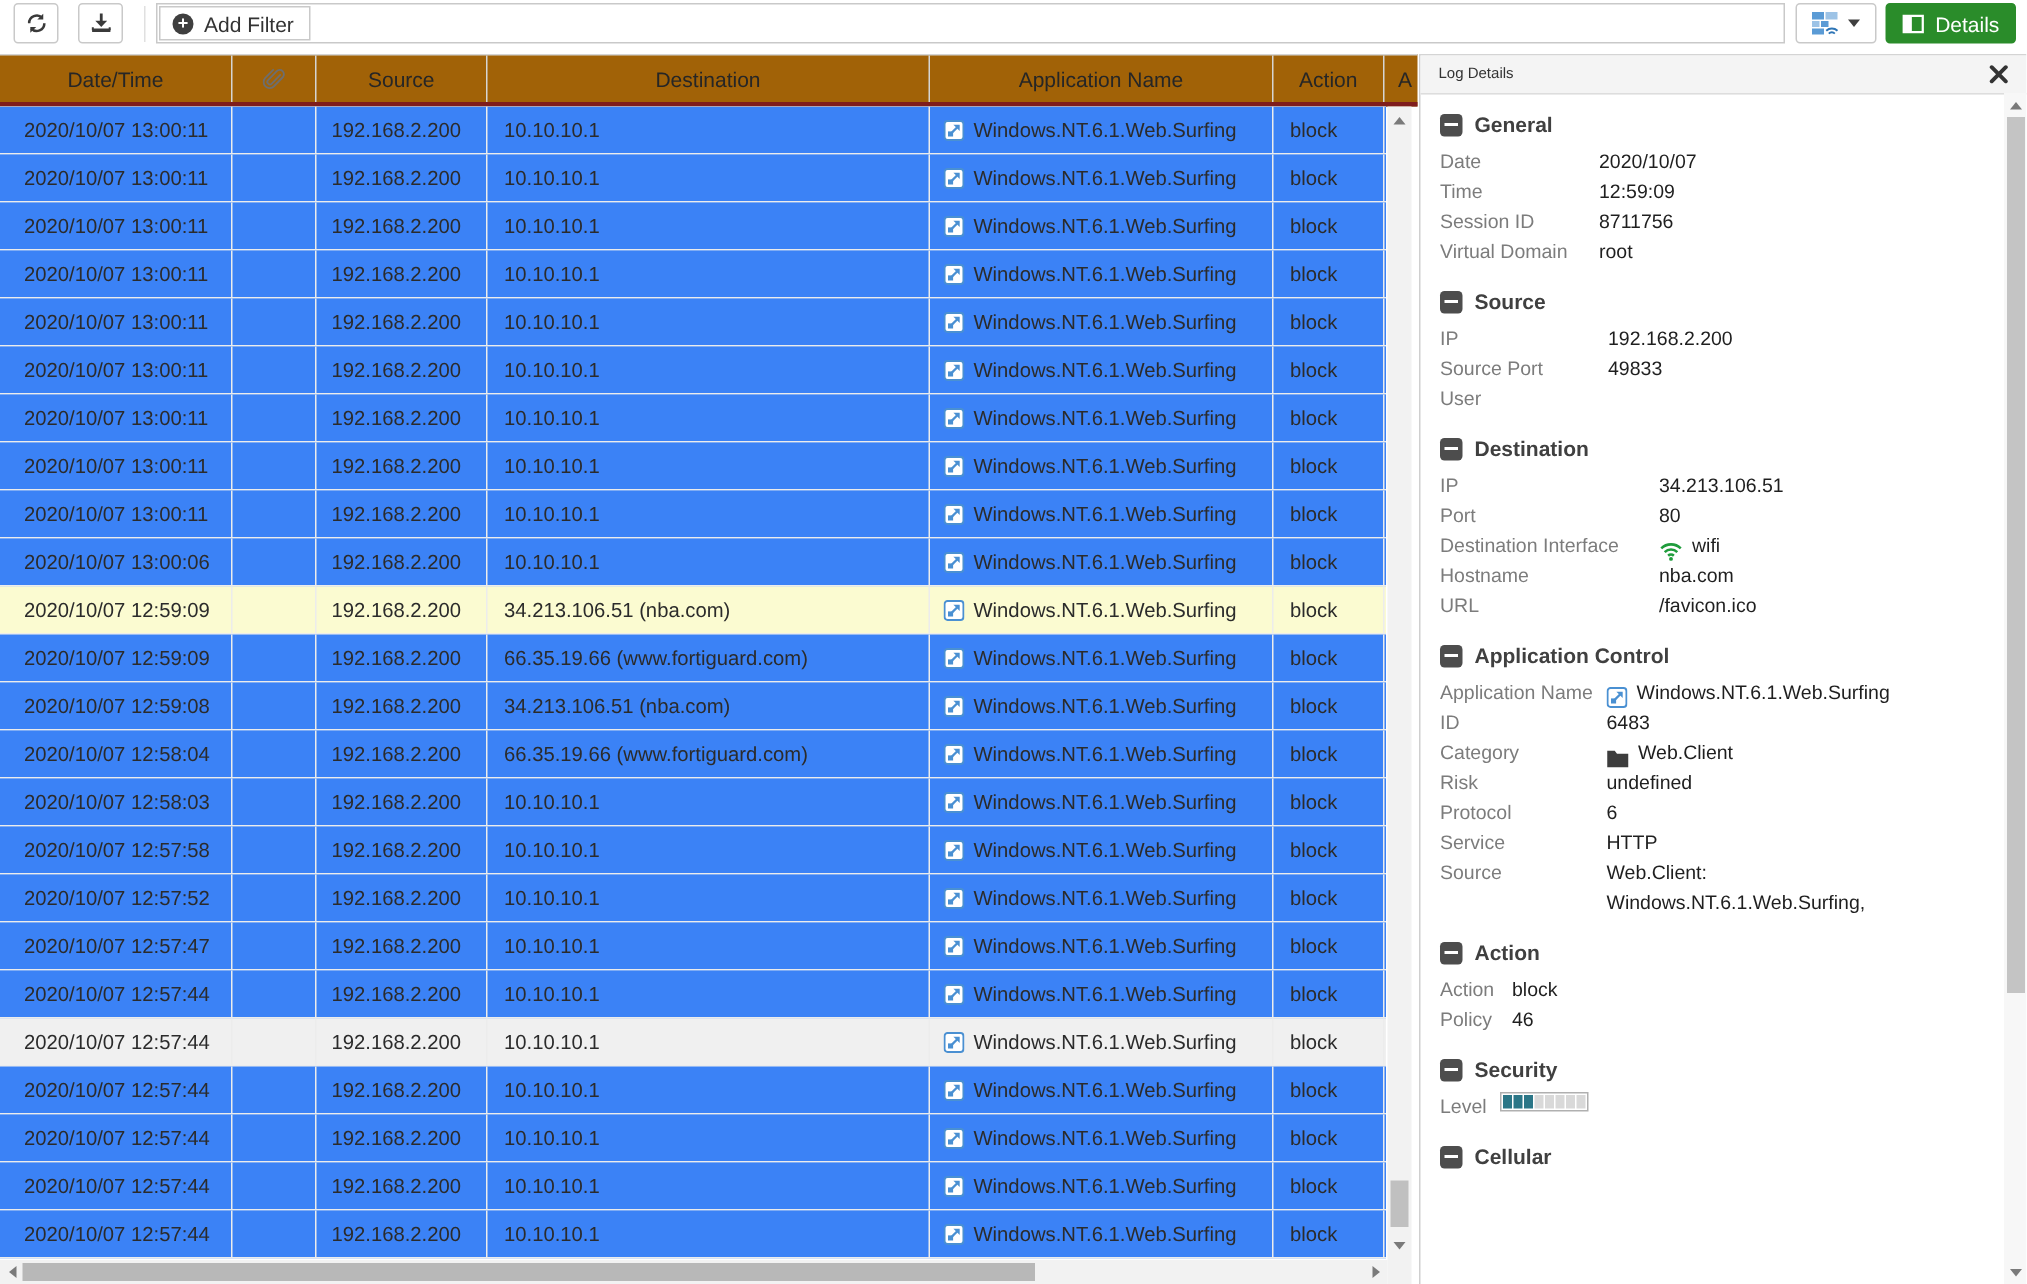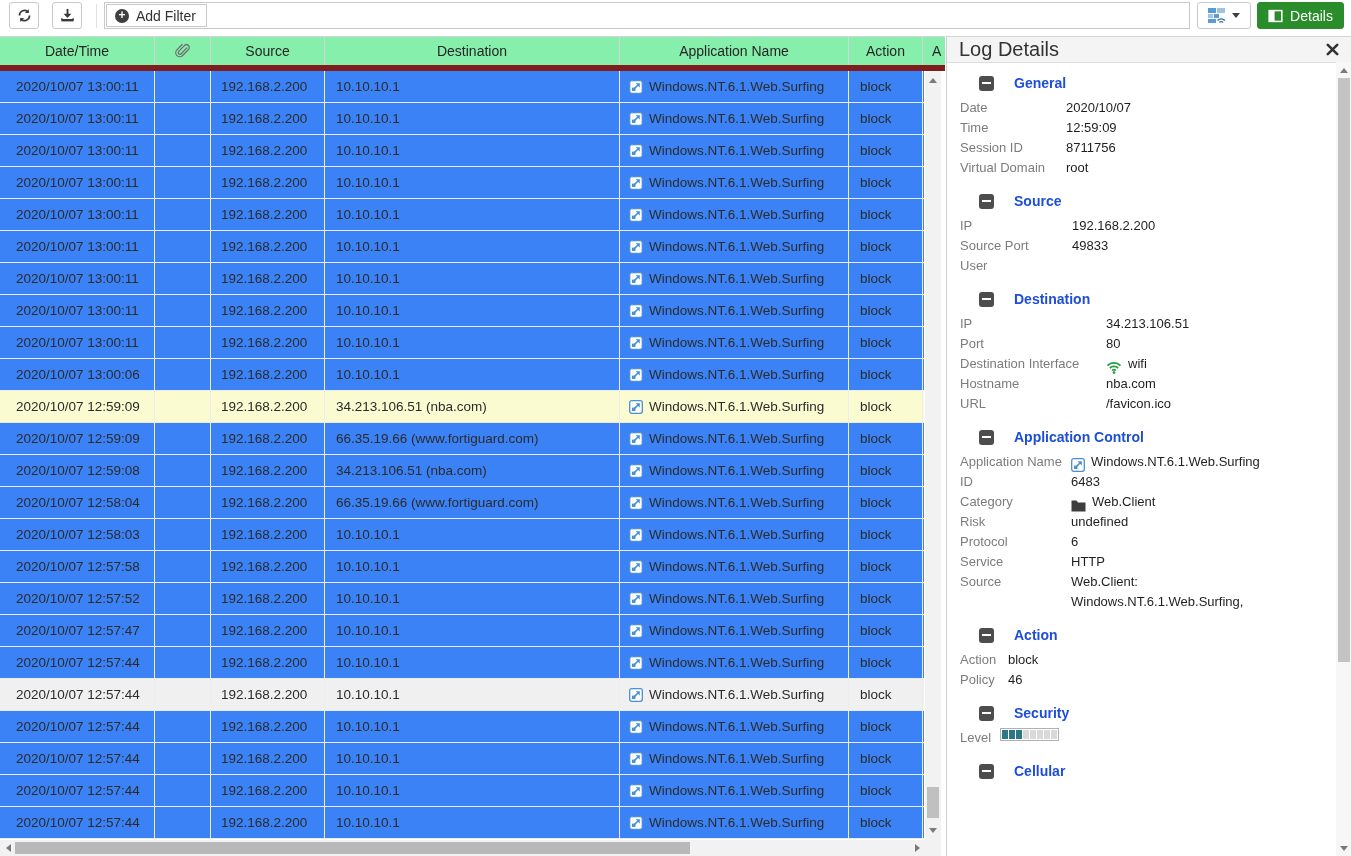--- a/index.html
+++ b/index.html
@@ -24,22 +24,22 @@
   .plus-circle{ width:14px; height:14px; border-radius:50%; background:#3f3f3f; color:#fff;
     font-size:12px; font-weight:bold; line-height:13px; text-align:center; }
   #btn-view{ left:1197px; width:54px; gap:5px; }
   .caret{ width:0; height:0; border-left:4px solid transparent; border-right:4px solid transparent;
     border-top:5px solid #3f3f3f; }
   #btn-details{ position:absolute; left:1257px; top:2px; width:87px; height:27px;
     background:var(--green); color:#fff; border:1px solid var(--green); border-radius:3px;
     display:flex; align-items:center; justify-content:center; gap:7px; font-size:14px; cursor:pointer; }
 
   
-  .thead{ position:absolute; left:0; top:36px; width:945px; height:35px; background:#86efac;
-    border-top:1px solid #d4d4d4; border-bottom:6px solid #7f1d1d; display:flex; }
+  .thead{ position:absolute; left:0; top:36px; width:945px; height:35px; background:#a16207;
+    border-top:1px solid #d4d4d4; border-bottom:3px solid #7f1d1d; display:flex; }
   .th{ display:flex; align-items:center; justify-content:center; font-size:14px; color:#262626;
     border-right:1px solid #d5d5d5; height:100%; cursor:pointer; overflow:hidden; white-space:nowrap; }
   .w-dt{width:155px}.w-clip{width:56px}.w-src{width:114px}.w-dst{width:295px}
   .w-app{width:229px}.w-act{width:74px}
   .th-stub{ width:22px; border-right:none; justify-content:flex-start; padding-left:9px; }
   .rows{ position:absolute; left:0; top:71px; width:924px; height:768px; overflow:hidden; background:#fff; }
   .row{ display:flex; height:32px; border-bottom:1px solid #ececec; font-size:13.5px;
     color:#2b2b2b; background:#3b82f6; cursor:pointer; }
   .row.selected{ background:var(--sel-row); }
   .row.hover{ background:var(--hover-row); }
@@ -66,28 +66,28 @@
   .hsb{ position:absolute; left:0; top:840px; width:925px; height:16px; background:#f2f2f2; }
   .hsb .lf,.hsb .rt{ position:absolute; top:0; width:14px; height:16px; display:flex; align-items:center; justify-content:center; cursor:pointer; }
   .hsb .lf{ left:1px; } .hsb .rt{ right:1px; }
   .hsb .thumb{ position:absolute; top:2px; left:15px; width:675px; height:12px; background:#b8b8b8; cursor:pointer; }
   .corner{ position:absolute; left:925px; top:840px; width:16px; height:16px; background:#f2f2f2; }
 
   
   .details{ position:absolute; left:946px; top:36px; width:405px; height:820px; background:#fff;
     border-left:1px solid #cfcfcf; border-top:1px solid #d4d4d4; }
   .dheader{ height:26px; background:#f4f4f4; border-bottom:1px solid #dddddd; display:flex;
-    align-items:center; padding:0 12px; font-size:20px; color:#333; }
+    align-items:center; padding:0 12px; font-size:10px; color:#333; }
   .dtitle{ flex:1; }
   .dclose{ cursor:pointer; display:flex; align-items:center; }
   .dcontent{ position:absolute; left:0; top:27px; width:389px; bottom:0; overflow:hidden;
     padding:11px 10px 0 13px; }
   .section{ margin-bottom:15px; }
-  .sec-head{ display:flex; align-items:center; gap:20px; font-size:14px; font-weight:bold;
-    color:#1d4ed8; margin-bottom:7px; cursor:pointer;margin-left:19px; }
+  .sec-head{ display:flex; align-items:center; gap:8px; font-size:14px; font-weight:bold;
+    color:#404040; margin-bottom:7px; cursor:pointer; }
   .collapse{ width:15px; height:15px; border-radius:3px; background:#4d4d4d; position:relative; flex:none; }
   .collapse::after{ content:""; position:absolute; left:3px; top:6.5px; width:9px; height:2px; background:#fff; }
   .frow{ display:flex; font-size:13px; line-height:20px; align-items:flex-start; }
   .frow.vcenter{ align-items:center; }
   .flabel{ color:#7c7c7c; flex:none; }
   .fvalue{ color:#1f1f1f; display:flex; align-items:flex-end; gap:6px; max-width:222px;
     flex-wrap:nowrap; }
   .fvalue > span{ word-break:break-word; }
   .lvlbar{ display:inline-flex; border:1px solid #b0b0b0; padding:1px; gap:1px; background:#fff; }
   .seg{ width:6px; height:9px; background:#d9d9d9; display:inline-block; }

